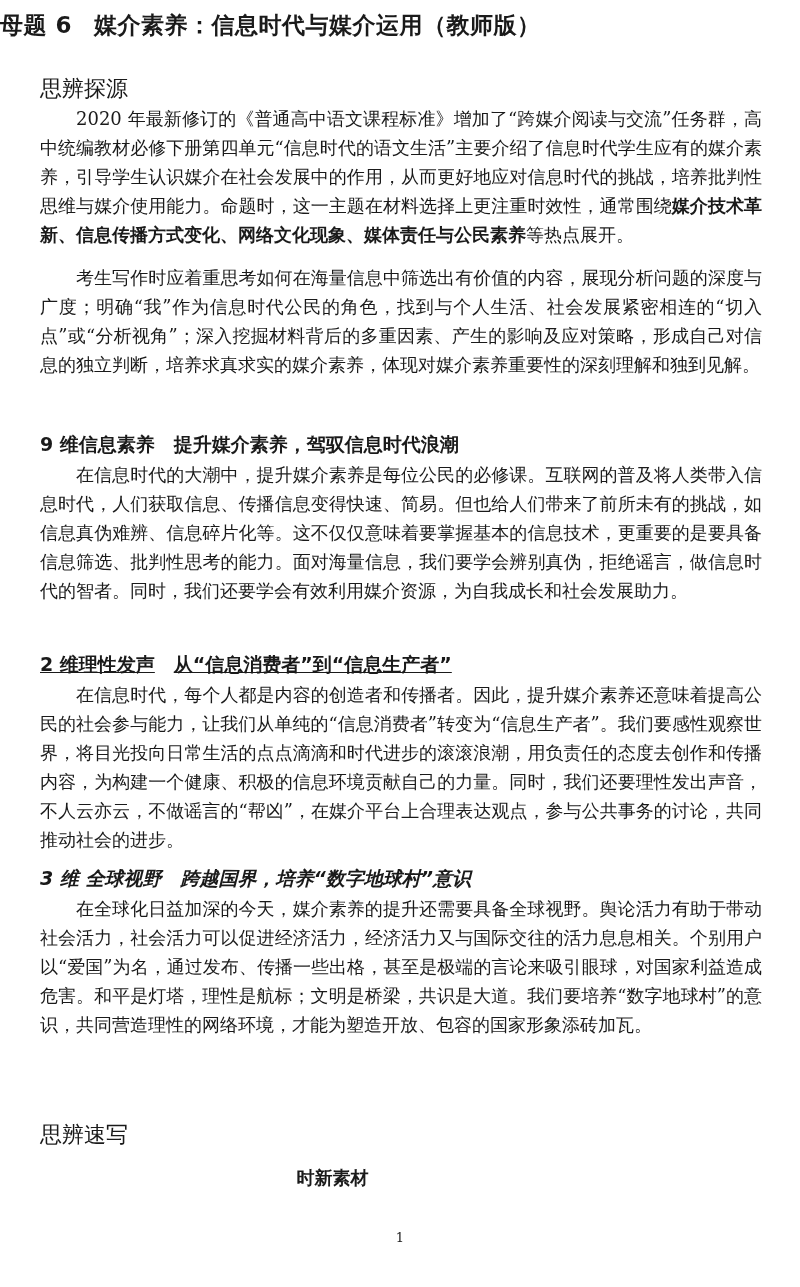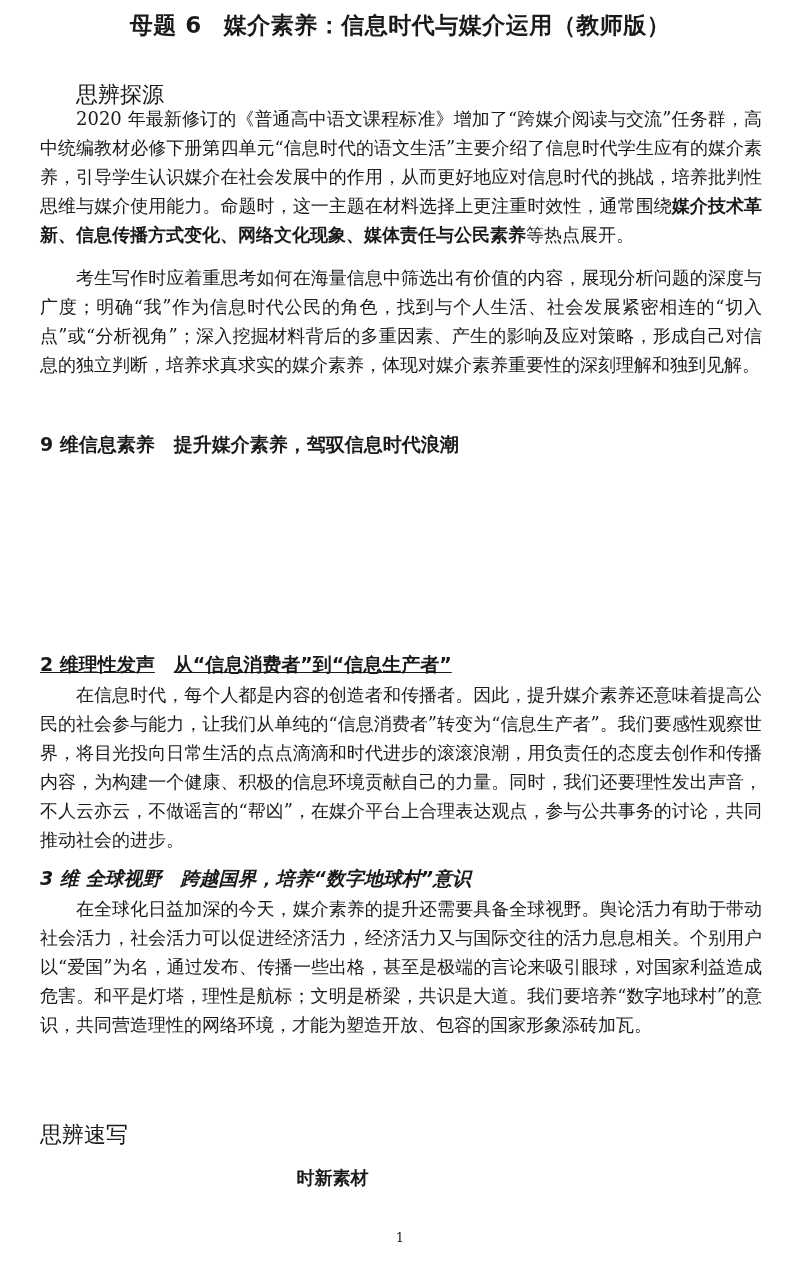--- a/index.html
+++ b/index.html
@@ -1,45 +1,46 @@
 <!DOCTYPE html>
 <html><head>
 <meta charset="utf-8">
 <style>
   html, body { margin: 0; padding: 0; background: #ffffff; }
   body { width: 800px; height: 1287px; position: relative; overflow: hidden; color: #1a1a1a; font-family: "DejaVu Serif", "Liberation Serif", serif; }
   .page { position: absolute; left: 0; top: 0; width: 800px; height: 1287px; }
-  .title { position: absolute; left: 0; width: 800px; top: 10px; text-align: center; font-family: "DejaVu Sans", "Liberation Sans", sans-serif; font-weight: bold; font-size: 23px; letter-spacing: 0.5px; }
+  .title { position: absolute; left: 0; width: 800px; top: 10px; text-align: left; font-family: "DejaVu Sans", "Liberation Sans", sans-serif; font-weight: bold; font-size: 23px; letter-spacing: 0.5px; }
   .title .gap { display: inline-block; width: 22px; }
   .h2 { position: absolute; left: 40px; font-family: "DejaVu Sans", "Liberation Sans", sans-serif; font-size: 22px; font-weight: 500; }
   .para { position: absolute; left: 40px; width: 722px; font-size: 18px; line-height: 29px; text-align: justify; text-indent: 2em; margin: 0; }
   .para b { font-family: "DejaVu Sans", "Liberation Sans", sans-serif; font-weight: bold; }
   .sub { position: absolute; left: 40px; font-family: "DejaVu Sans", "Liberation Sans", sans-serif; font-weight: bold; font-size: 19px; }
   .sub .tagline { margin-left: 19px; }
   .center-h { position: absolute; left: 0; width: 665px; text-align: center; font-family: "DejaVu Sans", "Liberation Sans", sans-serif; font-weight: bold; font-size: 18px; }
   .pageno { position: absolute; left: 0; width: 800px; text-align: center; font-size: 13px; font-family: "DejaVu Serif", serif; }
 </style>
 </head>
 <body>
 
 <div class="page">
 
   <div class="title">
     <span>母题 6</span><span class="gap"></span><span>媒介素养：信息时代与媒介运用（教师版）</span>
   </div>
 
-  <div class="h2" style="top:80px;margin-left:36px;">思辨探源</div>
+  <div class="h2" style="top:74px;">思辨探源</div>
 
   <p class="para" style="top:104px;"><span>2020 年最新修订的《普通高中语文课程标准》增加了“跨媒介阅读与交流”任务群，高中统编教材必修下册第四单元“信息时代的语文生活”主要介绍了信息时代学生应有的媒介素养，引导学生认识媒介在社会发展中的作用，从而更好地应对信息时代的挑战，培养批判性思维与媒介使用能力。命题时，这一主题在材料选择上更注重时效性，通常围绕</span><b>媒介技术革新、信息传播方式变化、网络文化现象、媒体责任与公民素养</b><span>等热点展开。</span></p>
 
   <p class="para" style="top:263px;">考生写作时应着重思考如何在海量信息中筛选出有价值的内容，展现分析问题的深度与广度；明确“我”作为信息时代公民的角色，找到与个人生活、社会发展紧密相连的“切入点”或“分析视角”；深入挖掘材料背后的多重因素、产生的影响及应对策略，形成自己对信息的独立判断，培养求真求实的媒介素养，体现对媒介素养重要性的深刻理解和独到见解。</p>
 
   <div class="sub" style="top:432px;">
     <span>9 维信息素养</span><span class="tagline">提升媒介素养，驾驭信息时代浪潮</span>
   </div>
+  <p class="para" style="top:460px;">在信息时代的大潮中，提升媒介素养是每位公民的必修课。互联网的普及将人类带入信息时代，人们获取信息、传播信息变得快速、简易。但也给人们带来了前所未有的挑战，如信息真伪难辨、信息碎片化等。这不仅仅意味着要掌握基本的信息技术，更重要的是要具备信息筛选、批判性思考的能力。面对海量信息，我们要学会辨别真伪，拒绝谣言，做信息时代的智者。同时，我们还要学会有效利用媒介资源，为自我成长和社会发展助力。</p>
 
   <div class="sub" style="top:652px;text-decoration:underline;">
     <span>2 维理性发声</span><span class="tagline">从“信息消费者”到“信息生产者”</span>
   </div>
   <p class="para" style="top:680px;">在信息时代，每个人都是内容的创造者和传播者。因此，提升媒介素养还意味着提高公民的社会参与能力，让我们从单纯的“信息消费者”转变为“信息生产者”。我们要感性观察世界，将目光投向日常生活的点点滴滴和时代进步的滚滚浪潮，用负责任的态度去创作和传播内容，为构建一个健康、积极的信息环境贡献自己的力量。同时，我们还要理性发出声音，不人云亦云，不做谣言的“帮凶”，在媒介平台上合理表达观点，参与公共事务的讨论，共同推动社会的进步。</p>
 
   <div class="sub" style="top:866px;font-style:italic;">
     <span>3 维 全球视野</span><span class="tagline">跨越国界，培养“数字地球村”意识</span>
   </div>
   <p class="para" style="top:894px;">在全球化日益加深的今天，媒介素养的提升还需要具备全球视野。舆论活力有助于带动社会活力，社会活力可以促进经济活力，经济活力又与国际交往的活力息息相关。个别用户以“爱国”为名，通过发布、传播一些出格，甚至是极端的言论来吸引眼球，对国家利益造成危害。和平是灯塔，理性是航标；文明是桥梁，共识是大道。我们要培养“数字地球村”的意识，共同营造理性的网络环境，才能为塑造开放、包容的国家形象添砖加瓦。</p>

